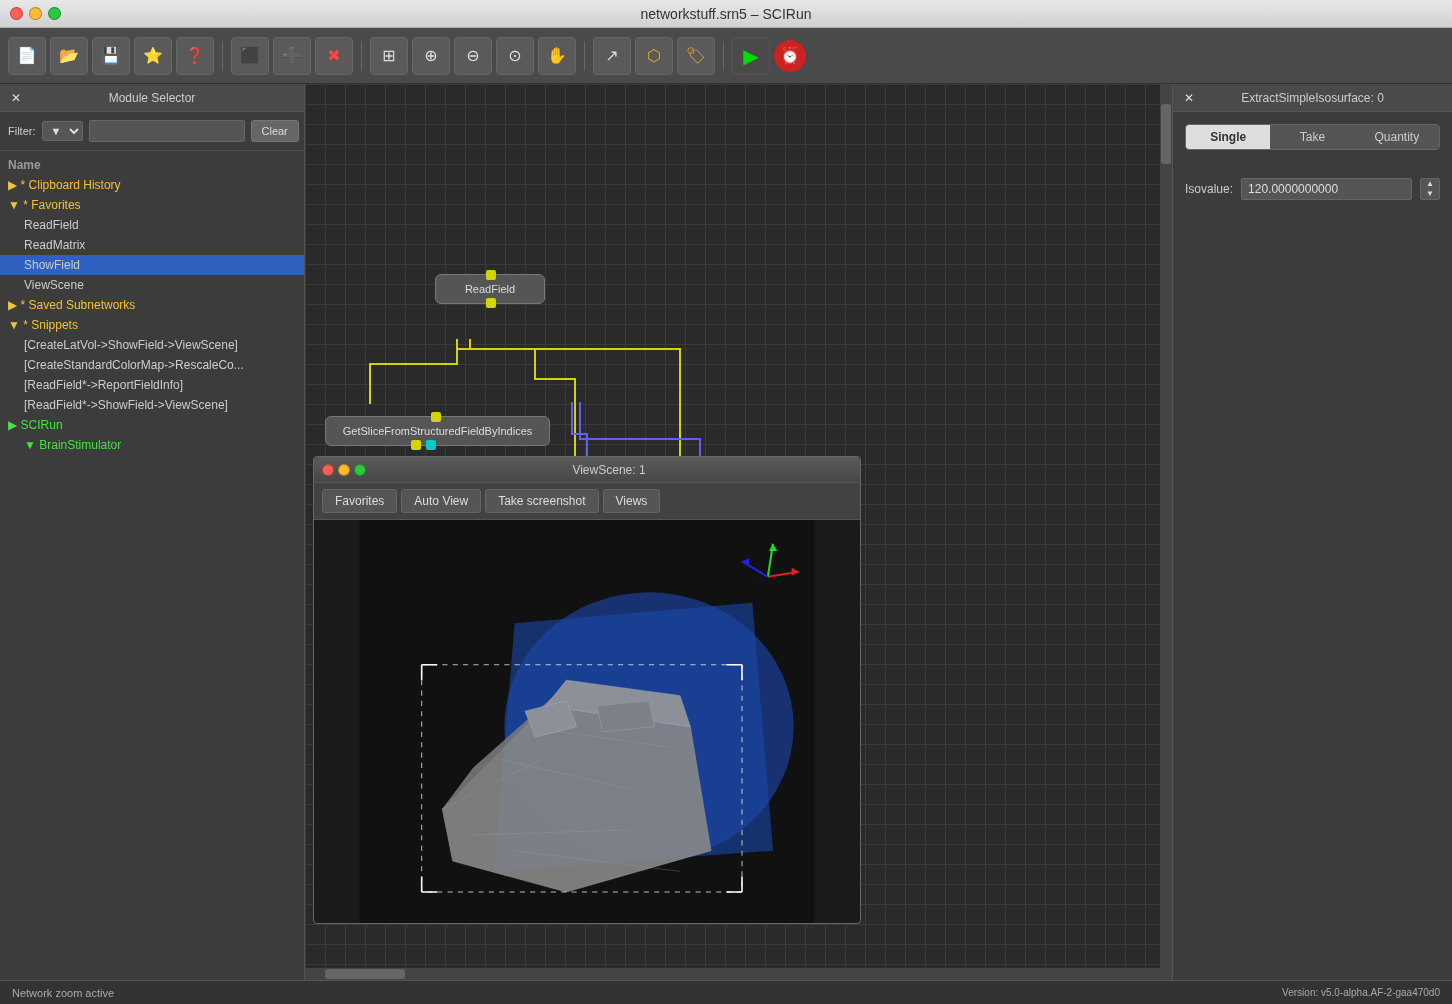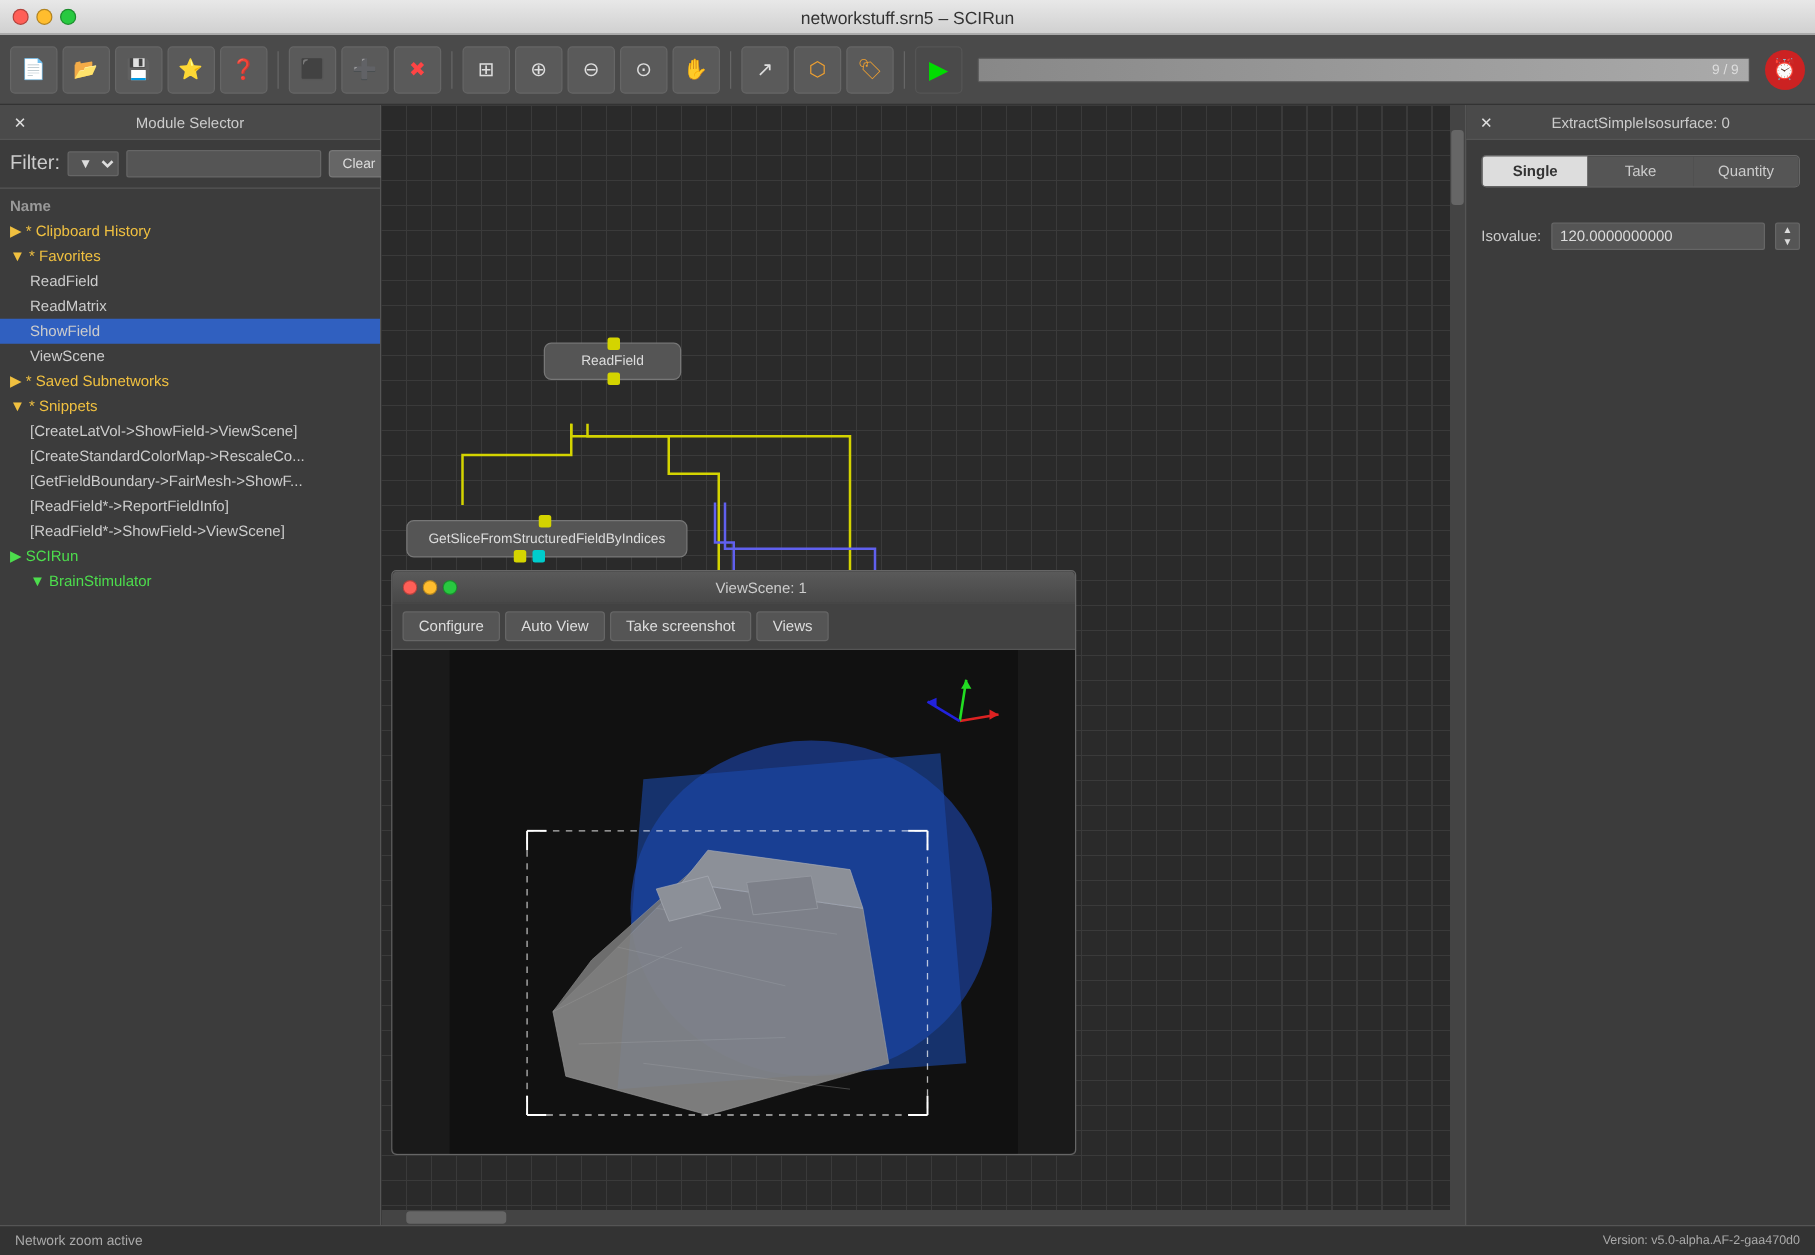--- a/index.html
+++ b/index.html
@@ -26,21 +26,21 @@
     
     .main-layout { display: flex; height: calc(100% - 84px); }
 
     
     .left-panel { width: 305px; background: #3c3c3c; border-right: 1px solid #555; display: flex; flex-direction: column; flex-shrink: 0; }
     .panel-header { height: 28px; background: #4a4a4a; display: flex; align-items: center; justify-content: space-between; padding: 0 8px; border-bottom: 1px solid #555; }
     .panel-header-title { font-size: 12px; color: #ccc; flex: 1; text-align: center; }
     .panel-close-btn { width: 16px; height: 16px; display: flex; align-items: center; justify-content: center; cursor: pointer; }
 
     .filter-row { display: flex; align-items: center; padding: 8px 8px; gap: 6px; border-bottom: 1px solid #555; }
-    .filter-label { font-size: 16px; color: #ccc; }
+    .filter-label { font-size: 11px; color: #ccc; }
     .filter-select { background: #555; border: 1px solid #666; color: #ddd; font-size: 11px; padding: 2px 4px; border-radius: 2px; }
     .filter-input { flex: 1; background: #555; border: 1px solid #666; color: #ddd; font-size: 11px; padding: 2px 6px; border-radius: 2px; height: 22px; }
     .clear-btn { background: #666; border: 1px solid #777; color: #ddd; font-size: 11px; padding: 2px 10px; border-radius: 3px; cursor: pointer; height: 22px; }
 
     .module-tree { flex: 1; overflow-y: auto; padding: 4px 0; }
     .tree-item { padding: 3px 8px 3px 20px; font-size: 12px; color: #ccc; cursor: pointer; display: flex; align-items: center; gap: 4px; }
     .tree-item.selected { background: #3060c0; color: white; }
     .tree-item.category { padding-left: 8px; color: #f0c040; }
     .tree-item.indent1 { padding-left: 24px; color: #ccc; }
     .tree-item.indent2 { padding-left: 36px; color: #bbb; }
@@ -136,24 +136,20 @@
   <div class="toolbar-btn">⊕</div>
   <div class="toolbar-btn">⊖</div>
   <div class="toolbar-btn">⊙</div>
   <div class="toolbar-btn">✋</div>
   <div class="toolbar-sep"></div>
   <div class="toolbar-btn">↗</div>
   <div class="toolbar-btn" style="color:#f0a030;">⬡</div>
   <div class="toolbar-btn" style="color:#f0a030;">🏷</div>
   <div class="toolbar-sep"></div>
   <div class="toolbar-btn" style="color:#00dd00; font-size:20px; background:#4a4a4a; border-color:#555;">▶</div>
-  <div class="progress-bar-wrap">
-    <div class="progress-bar-fill"></div>
-    <span class="progress-text">9 / 9</span>
-  </div>
   <div class="alarm-btn">⏰</div>
 </div>
 
 <div class="main-layout" style="height: calc(1004px - 84px - 24px);">
 
   <div class="left-panel">
     <div class="panel-header">
       <div class="panel-close-btn">✕</div>
       <span class="panel-header-title">Module Selector</span>
       <div style="width:16px;"></div>
@@ -171,21 +167,20 @@
       <div class="tree-item category">▶ * Clipboard History</div>
       <div class="tree-item category">▼ * Favorites</div>
       <div class="tree-item indent1">ReadField</div>
       <div class="tree-item indent1">ReadMatrix</div>
       <div class="tree-item indent1 selected">ShowField</div>
       <div class="tree-item indent1">ViewScene</div>
       <div class="tree-item category">▶ * Saved Subnetworks</div>
       <div class="tree-item category">▼ * Snippets</div>
       <div class="tree-item indent1">[CreateLatVol-&gt;ShowField-&gt;ViewScene]</div>
       <div class="tree-item indent1">[CreateStandardColorMap-&gt;RescaleCo...</div>
-      <div class="tree-item indent1">[GetFieldBoundary-&gt;FairMesh-&gt;ShowF...</div>
       <div class="tree-item indent1">[ReadField*-&gt;ReportFieldInfo]</div>
       <div class="tree-item indent1">[ReadField*-&gt;ShowField-&gt;ViewScene]</div>
       <div class="tree-item" style="padding-left:8px; color:#4ddd4d;">▶ SCIRun</div>
       <div class="tree-item indent1" style="color:#4ddd4d;">▼ BrainStimulator</div>
     </div>
   </div>
 
   <div class="canvas-area" style="position: relative;">
     <div class="canvas-grid">
 
@@ -283,21 +278,21 @@
     <div class="view-scene-window">
       <div class="vs-title-bar">
         <div class="vs-title-btns">
           <div class="vs-btn close"></div>
           <div class="vs-btn min"></div>
           <div class="vs-btn max"></div>
         </div>
         <span class="vs-title-text">ViewScene: 1</span>
       </div>
       <div class="vs-toolbar">
-        <button class="vs-tool-btn">Configure</button>
+        <button class="vs-tool-btn">Favorites</button>
         <button class="vs-tool-btn">Auto View</button>
         <button class="vs-tool-btn">Take screenshot</button>
         <button class="vs-tool-btn">Views</button>
       </div>
       <div class="vs-content">
         
         <svg width="100%" height="100%" viewBox="0 0 440 390">
 
           <rect width="440" height="390" fill="#111"></rect>
 

